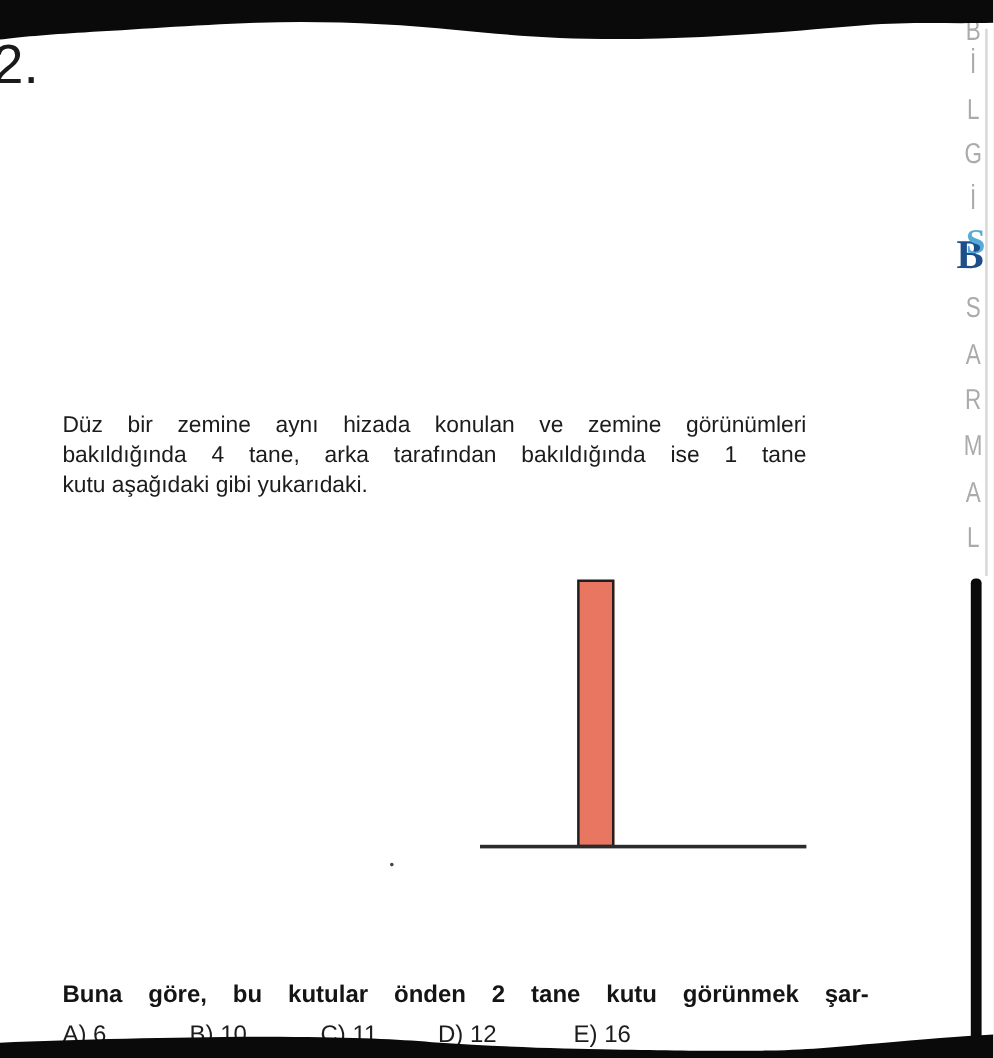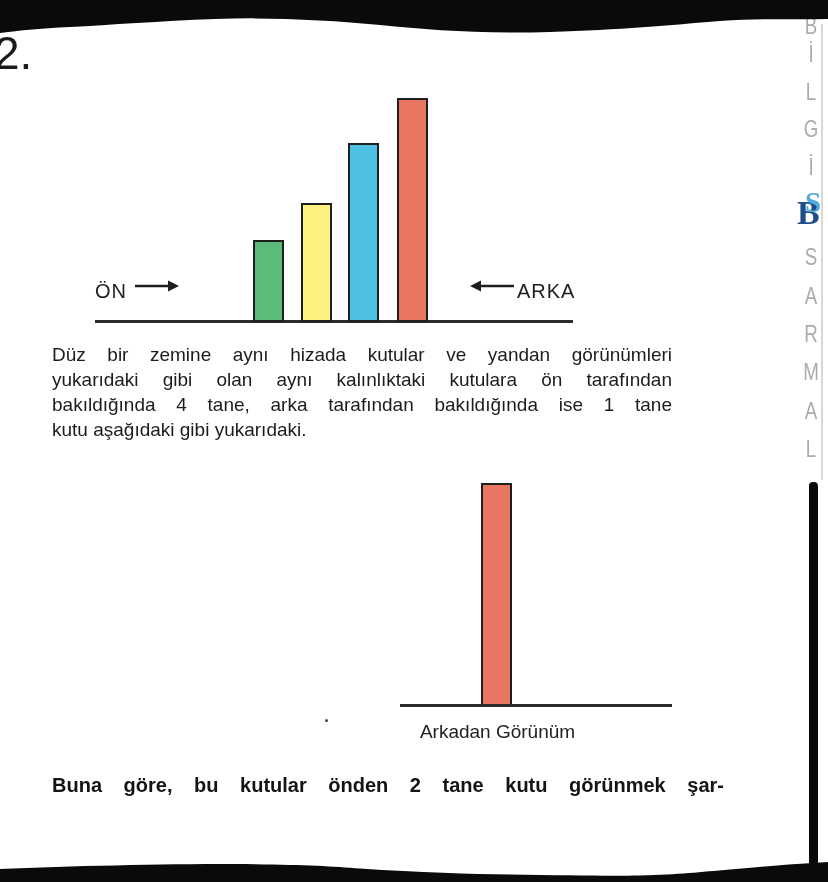--- a/index.html
+++ b/index.html
@@ -35,21 +35,21 @@
   .fig-front .ground,.fig-back .ground{position:absolute;left:0;top:223px;height:3px;background:#2b2b2b;width:100%;}
   .stack{position:absolute;left:80px;top:2px;width:32px;}
   .stack-seg{box-sizing:border-box;border:2px solid #1f1f1f;width:32px;}
   .stack-seg + .stack-seg{margin-top:-2px;}
   .back-bar{position:absolute;left:81px;top:2px;width:31px;box-sizing:border-box;border:2px solid #1f1f1f;}
   .caption{position:absolute;top:240px;font-size:19px;color:#222;width:195px;text-align:center;}
   .tiny-dot{position:absolute;left:325px;top:719px;width:3px;height:3px;border-radius:50%;background:#444;z-index:2;}
 
   
   .question{position:absolute;left:52px;top:769px;width:672px;font-size:20px;font-weight:700;line-height:32px;color:#141414;z-index:2;}
-  .question .jl{text-align:justify;text-align-last:justify;}
+  .question .jl{text-align:justify;text-align-last:justify;margin-top:44px;}
   .options{position:absolute;left:0;top:851px;width:828px;height:31px;font-size:20px;color:#1c1c1c;z-index:2;}
   .options span{position:absolute;top:0;}
 
   
   .brand-letter{
     position:absolute;left:796px;width:30px;text-align:center;
     font-size:24px;color:#ababab;z-index:1;
     transform:scaleX(.78);transform-origin:center;
   }
   .brand-logo{position:absolute;left:794px;top:188px;width:34px;height:46px;z-index:1;}
@@ -62,60 +62,46 @@
 <body>
 
 <div class="page">
 
   <svg class="torn torn-top" width="828" height="36" viewBox="0 0 828 36">
     <path d="M0,0 H828 V19 C790,20 760,18 720,21 C670,25 620,30 550,32 C480,34 430,30 380,25 C330,20 270,17 215,19 C160,21 110,25 70,27 C40,28.5 15,31 0,33 Z" fill="#0a0a0a"></path>
   </svg>
 
   <div class="qnum">2.</div>
 
-  <div class="fig-side">
-    <div class="dir-label" style="left:0;top:185px">ÖN</div>
-    <svg class="dir-arrow" style="left:40px;top:183px" width="44" height="16" viewBox="0 0 44 16">
-      <line x1="0" y1="8" x2="34" y2="8" stroke="#1e1e1e" stroke-width="2.5"></line>
-      <polygon points="33,2.5 44,8 33,13.5" fill="#1e1e1e"></polygon>
-    </svg>
-    <svg class="dir-arrow" style="left:375px;top:183px" width="44" height="16" viewBox="0 0 44 16">
-      <line x1="10" y1="8" x2="44" y2="8" stroke="#1e1e1e" stroke-width="2.5"></line>
-      <polygon points="11,2.5 0,8 11,13.5" fill="#1e1e1e"></polygon>
-    </svg>
-    <div class="dir-label" style="left:422px;top:185px">ARKA</div>
-    <div class="ground"></div>
-    <div id="side-bars">
-        <div class="bar" style="left: 158px; height: 82px; background: rgb(90, 187, 123);"></div>
-        <div class="bar" style="left: 206px; height: 119px; background: rgb(250, 241, 126);"></div>
-        <div class="bar" style="left: 253px; height: 179px; background: rgb(78, 192, 228);"></div>
-        <div class="bar" style="left: 302px; height: 224px; background: rgb(233, 118, 96);"></div>
-      </div>
-  </div>
 
   <div class="para">
-    <div class="jl">Düz bir zemine aynı hizada kutular ve yandan görünümleri</div>
-    <div class="jl">yukarıdaki gibi olan aynı kalınlıktaki kutulara ön tarafından</div>
+    <div class="jl">Düz bir zemine aynı hizada konulan ve zemine görünümleri</div>
     <div class="jl">bakıldığında 4 tane, arka tarafından bakıldığında ise 1 tane</div>
     <div>kutu aşağıdaki gibi yukarıdaki.</div>
   </div>
 
 
   <div class="tiny-dot"></div>
 
   <div class="fig-back">
     <div class="back-bar" id="back-bar" style="height: 223px; background: rgb(233, 118, 96);"></div>
     <div class="ground"></div>
-    <div class="caption" style="left:0">Arkadan Görünüm</div>
   </div>
 
   <div class="question">
     <div class="jl">Buna göre, bu kutular önden 2 tane kutu görünmek şar-</div>
   </div>
 
+  <div class="options">
+    <span style="left:52px">A) 6</span>
+    <span style="left:158px">B) 10</span>
+    <span style="left:267px">C) 11</span>
+    <span style="left:365px">D) 12</span>
+    <span style="left:478px">E) 16</span>
+  </div>
 
   <div class="edge-line"></div>
   <div id="brand-sidebar">
       <div class="brand-letter" style="top: 12px;">B</div>
       <div class="brand-letter" style="top: 40px;">İ</div>
       <div class="brand-letter" style="top: 78px;">L</div>
       <div class="brand-letter" style="top: 115px;">G</div>
       <div class="brand-letter" style="top: 153px;">İ</div>
       <div class="brand-letter" style="top: 243px;">S</div>
       <div class="brand-letter" style="top: 282px;">A</div>

